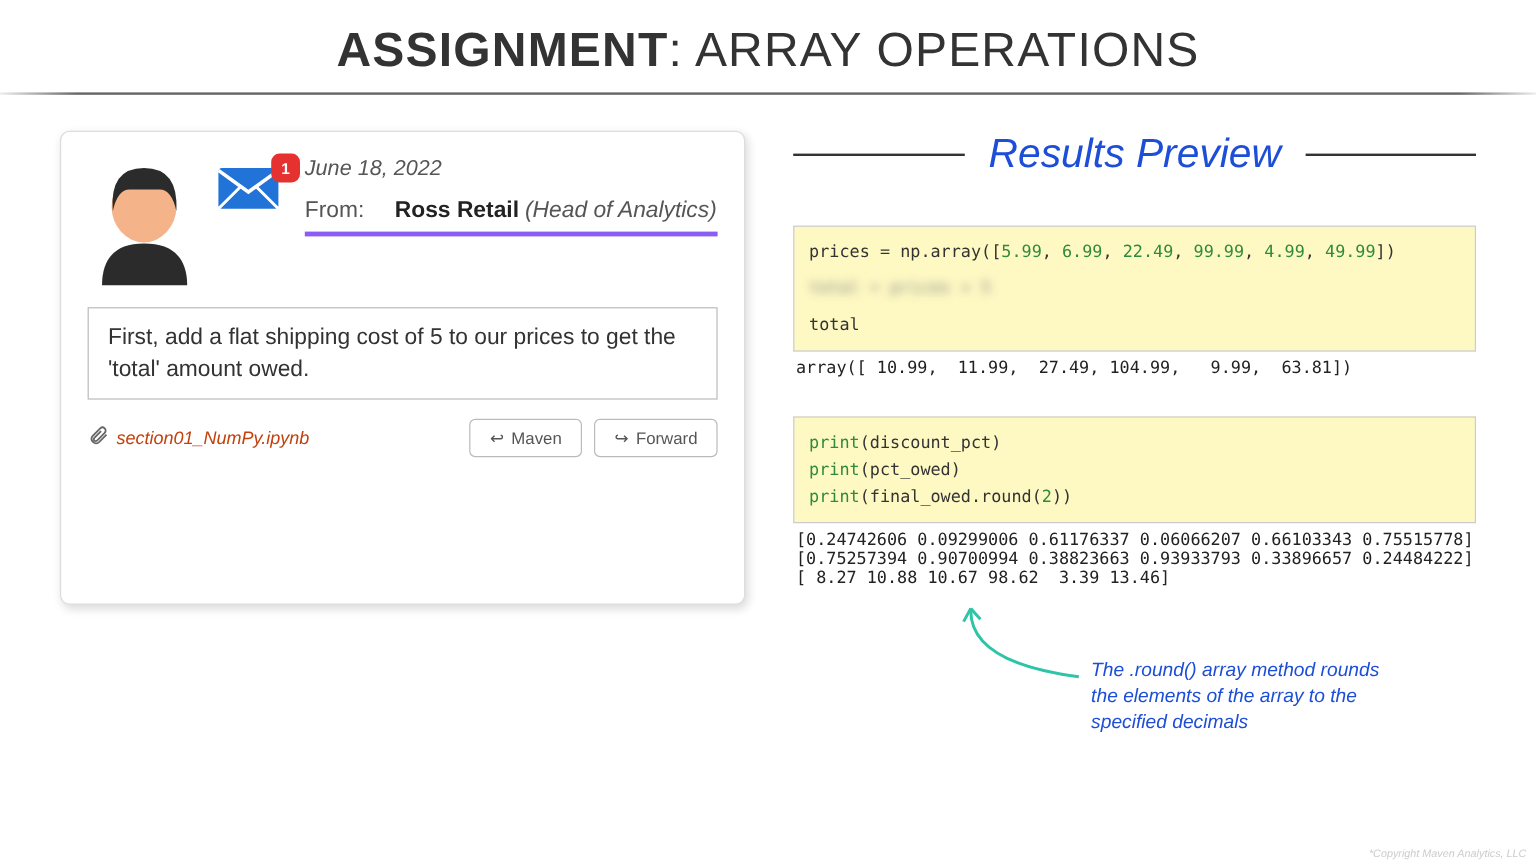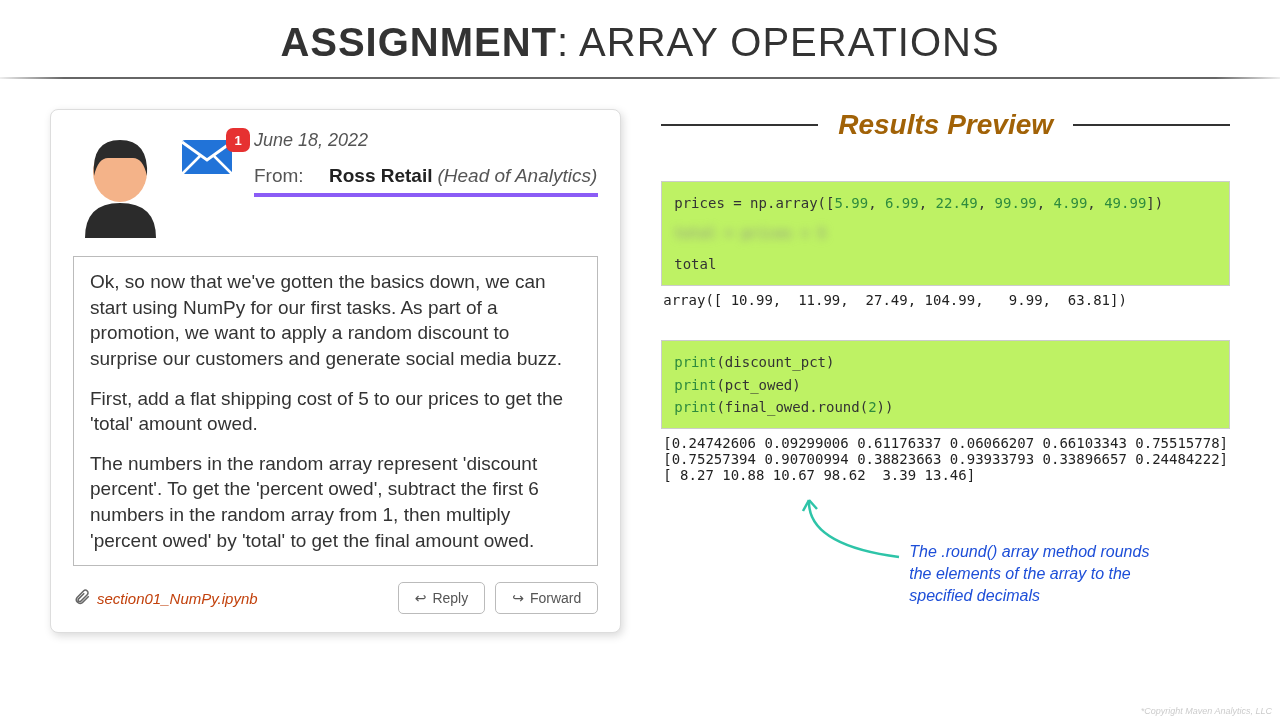--- a/index.html
+++ b/index.html
@@ -143,27 +143,27 @@
       gap: 20px;
       margin-bottom: 40px;
     }
     .preview-hr {
       flex: 1;
       height: 2px;
       background: #333;
     }
     .preview-title {
       font-style: italic;
-      font-weight: 700;
-      font-size: 28px;
-      color: #a16207;
+      font-weight: 400;
+      font-size: 34px;
+      color: #1d4ed8;
     }
     .code-cell {
       border: 1px solid #ccc;
-      background: #bef264;
+      background: #fef9c3;
       padding: 10px 12px;
       font-family: 'Menlo', 'Consolas', monospace;
       font-size: 14px;
       line-height: 1.6;
       color: #333;
     }
     .code-cell .num { color: #2e8b3d; }
     .code-cell .kw { color: #2e8b3d; }
     .code-out {
       font-family: 'Menlo', 'Consolas', monospace;
@@ -237,37 +237,35 @@
           <div class="meta-row">
             <span class="meta-label">From:</span>
             <span class="meta-from-name">Ross Retail</span>
             <span class="meta-from-title">(Head of Analytics)</span>
           </div>
         </div>
       </div>
     </div>
 
     <div class="msg-body">
-      <p>Ok, so now that we've gotten the basics down, we can start using NumPy for our first tasks. As part of a promotion, we want to apply a random discount to surprise our customers and generate social media buzz.</p>
       <p>First, add a flat shipping cost of 5 to our prices to get the 'total' amount owed.</p>
-      <p>The numbers in the random array represent 'discount percent'. To get the 'percent owed', subtract the first 6 numbers in the random array from 1, then multiply 'percent owed' by 'total' to get the final amount owed.</p>
     </div>
 
     <div class="msg-footer">
       <div class="attachment">
         <span>
           <svg width="18" height="18" viewBox="0 0 24 24" fill="none" stroke="#666" stroke-width="2">
             <path d="M21 11l-8.5 8.5a5 5 0 01-7-7L14 4a3.5 3.5 0 015 5l-8.5 8.5a2 2 0 01-3-3L15 7"></path>
           </svg>
         </span>
         <span>section01_NumPy.ipynb</span>
       </div>
       <button class="btn">
         <span>↩</span>
-        <span>Reply</span>
+        <span>Maven</span>
       </button>
       <button class="btn">
         <span>↪</span>
         <span>Forward</span>
       </button>
     </div>
   </div>
 
   <div class="right-panel">
     <div class="preview-title-row">

